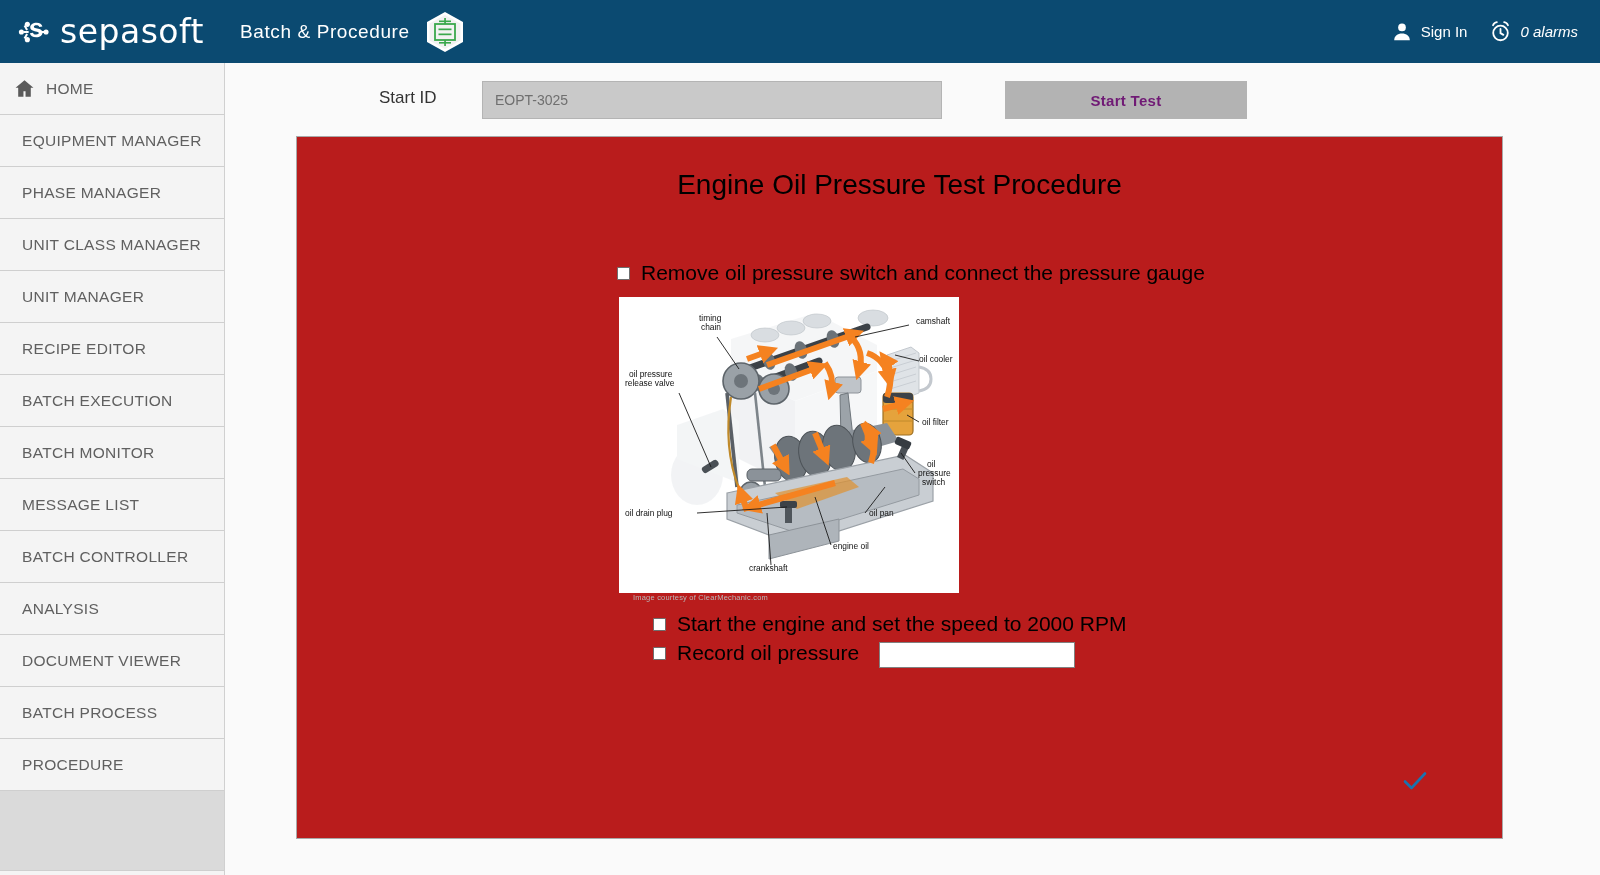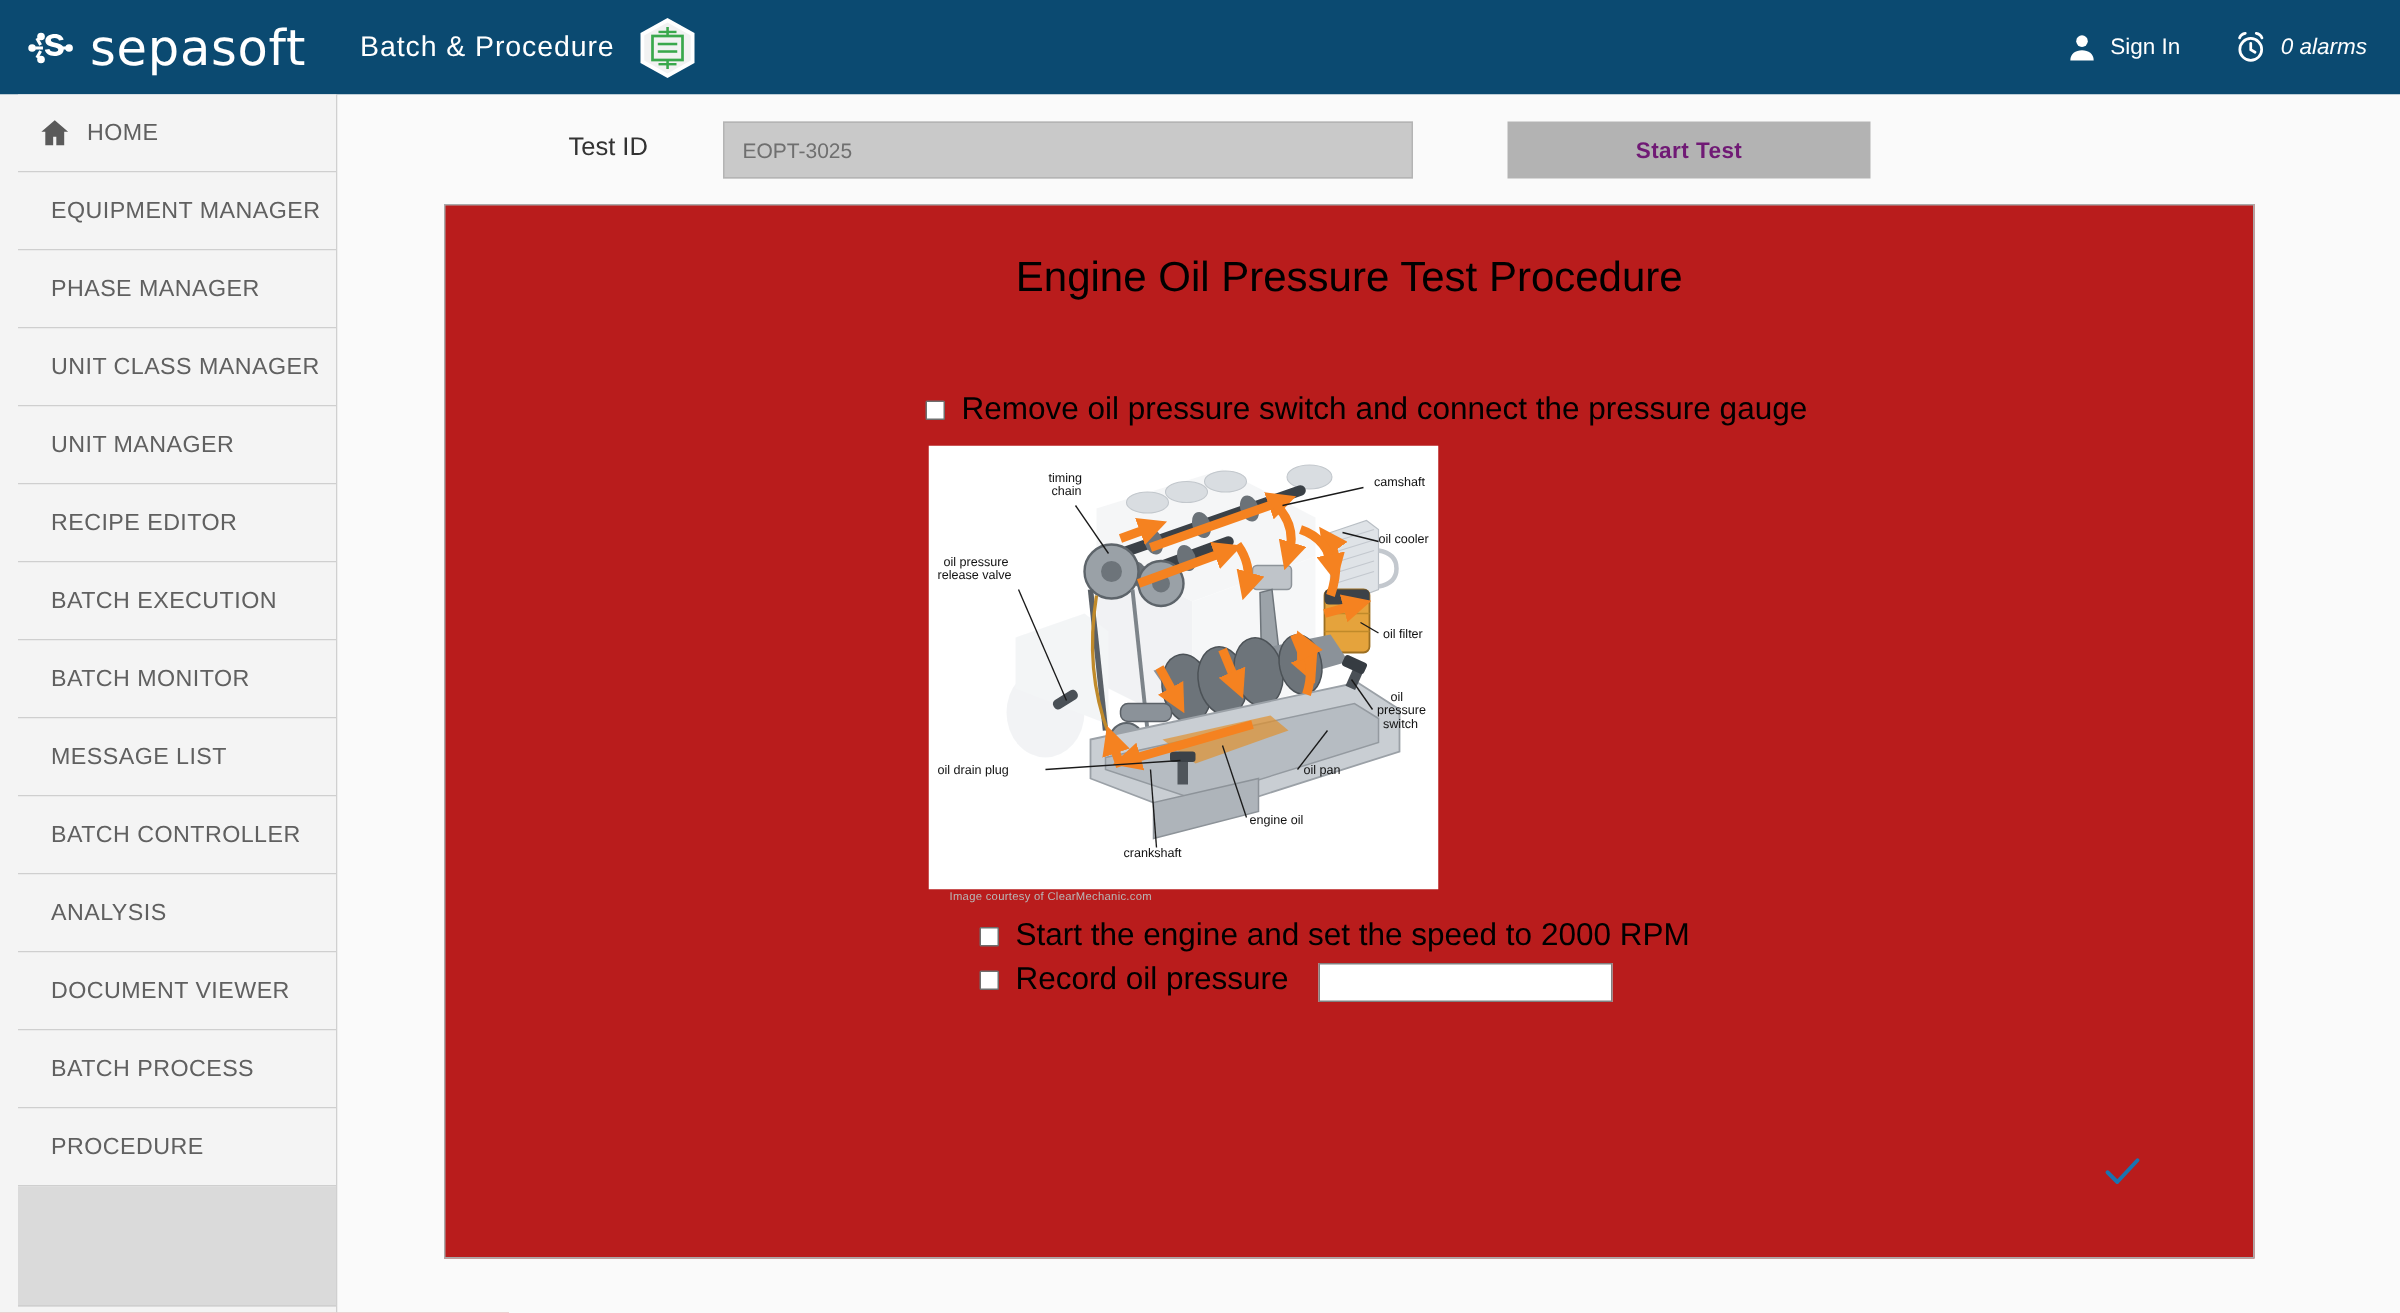--- a/index.html
+++ b/index.html
@@ -25,32 +25,31 @@
     font-weight: 400; margin-left: 8px;
     font-family: "DejaVu Sans", sans-serif;
   }
   .app-title {
     color: #ffffff; font-size: 19px; margin-left: 36px;
     letter-spacing: 0.6px; font-weight: 400;
   }
   .hex-icon { margin-left: 14px; width: 42px; height: 44px; display:block; }
   .header-right {
     margin-left: auto; margin-right: 22px;
-    display: flex; align-items: center; gap: 22px;
+    display: flex; align-items: center; gap: 8px;
   }
   .hdr-item { display: flex; align-items: center; gap: 8px; cursor: pointer; }
   .hdr-item + .hdr-item { margin-left: 14px; font-style: italic; }
   .hdr-label { color: #ffffff; font-size: 15px; }
 
   
   .sidebar {
     position: absolute; left: 0; top: 63px; width: 225px; height: 812px;
     background: #f4f4f4;
     border-right: 1px solid #d0d0d0;
-    padding-left: 12px;
   }
   .nav-item {
     height: 52px; display: flex; align-items: center;
     padding-left: 22px;
     border-bottom: 1px solid #cfcfcf;
     color: #606060; font-size: 15.5px; letter-spacing: 0.3px;
     cursor: pointer; background: #f4f4f4;
   }
   .nav-item.home { padding-left: 14px; gap: 11px; }
   .nav-item .home-icon { width: 21px; height: 21px; display:block; flex:0 0 21px;}
@@ -234,21 +233,21 @@
     </div>
     <div class="nav-item">
       <span>PROCEDURE</span>
     </div>
     <div class="nav-spacer"></div>
   </nav>
 
   <div class="main">
 
     <div class="toolbar">
-      <span class="testid-label">Test ID</span>
+      <span class="testid-label">Start ID</span>
       <input class="testid-input" type="text" disabled="" placeholder="EOPT-3025" style="">
       <button class="start-btn" disabled="">Start Test</button>
     </div>
 
     <div class="doc-panel">
 
       <div class="doc-title">Engine Oil Pressure Test Procedure</div>
 
       <div class="steps">
 

